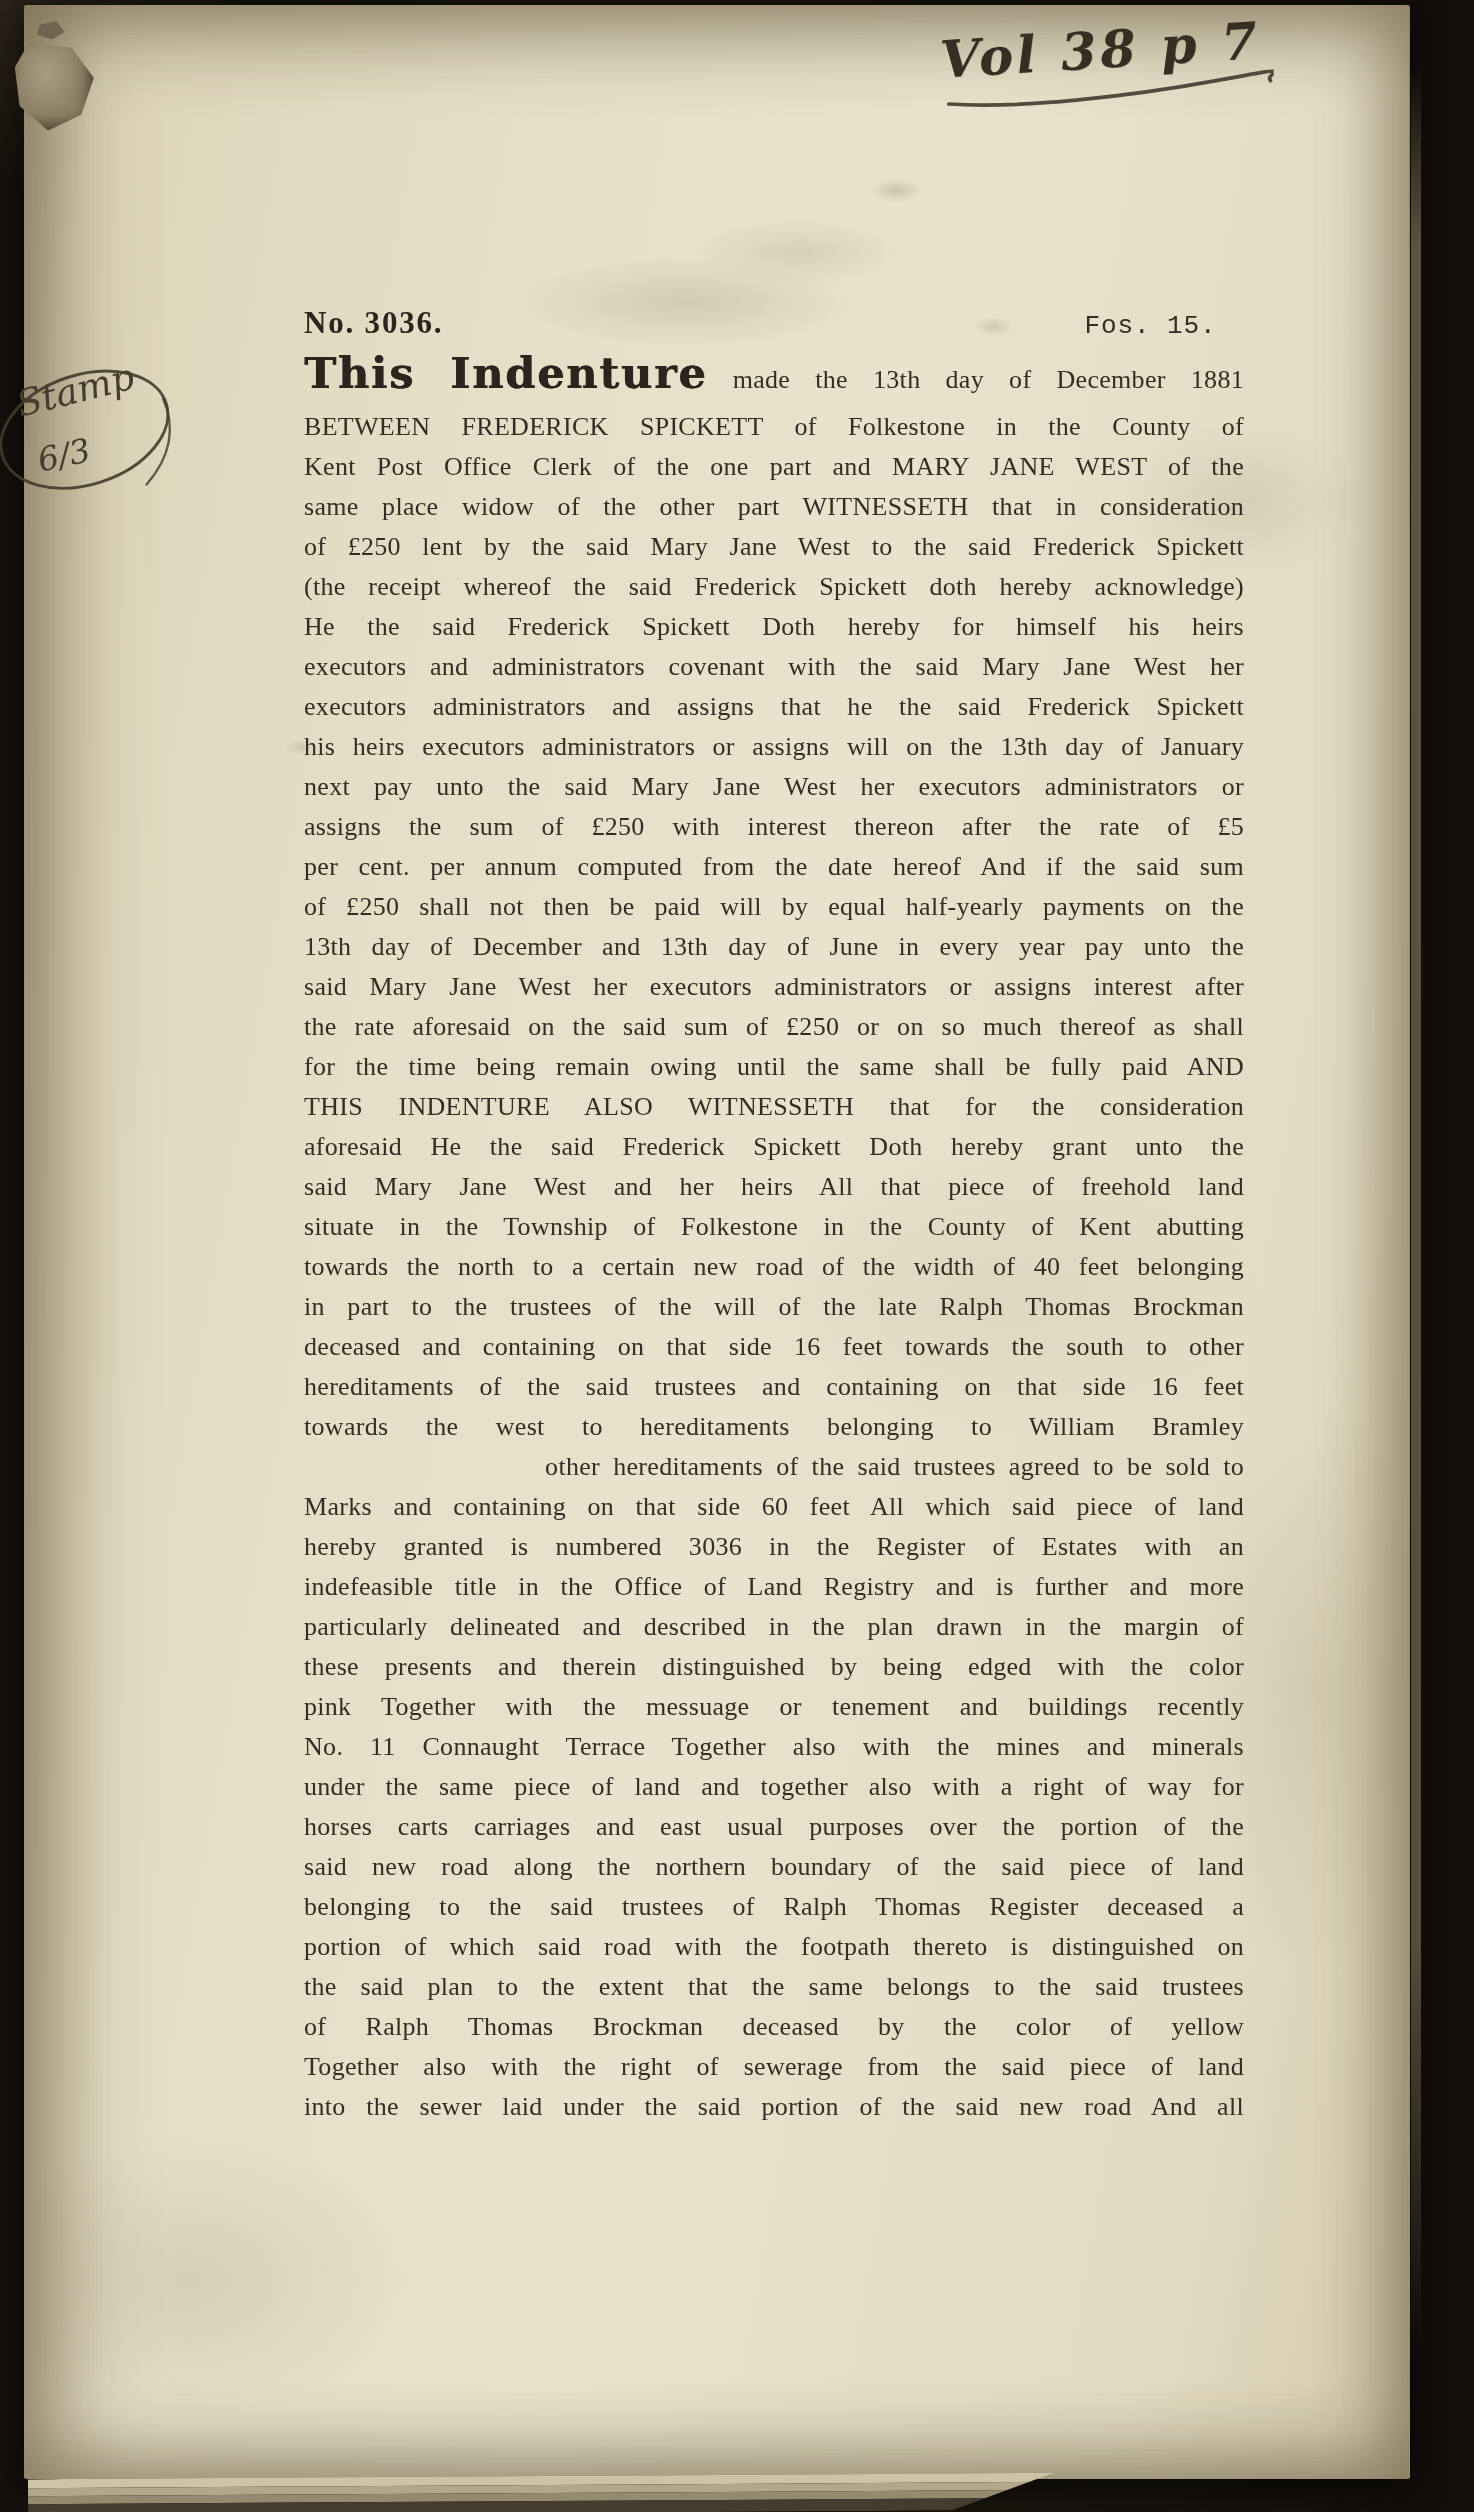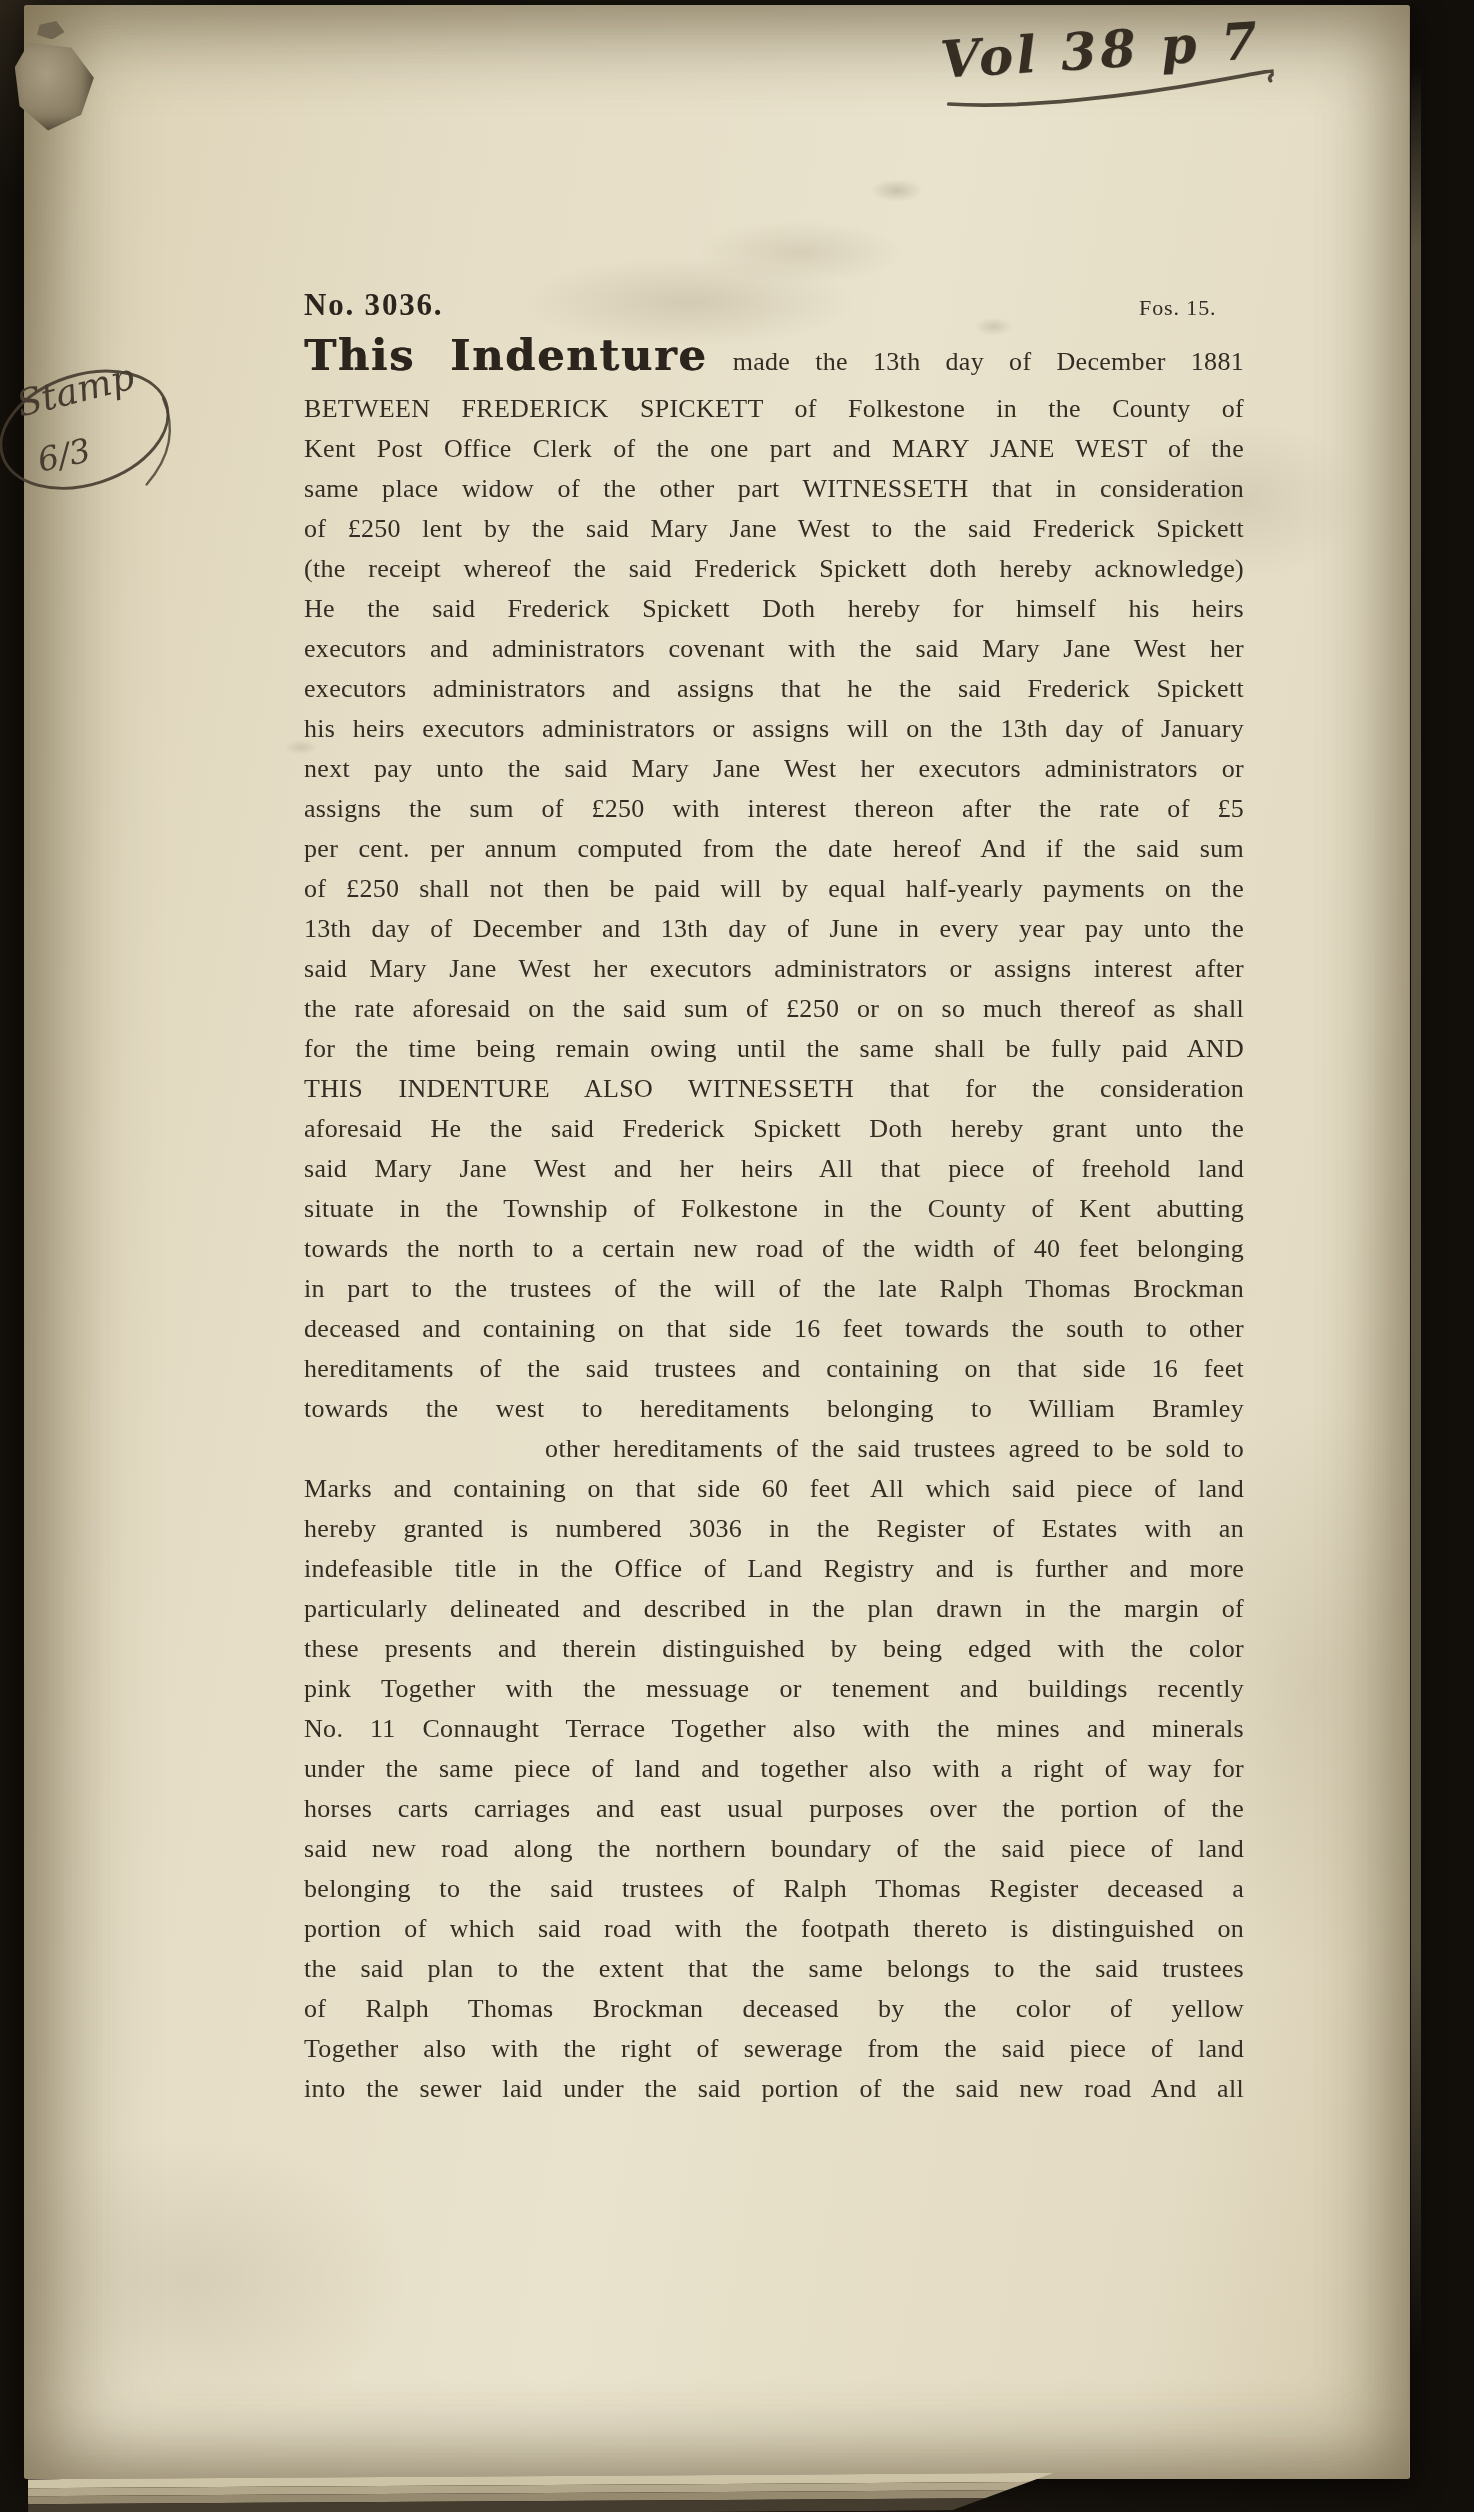--- a/index.html
+++ b/index.html
@@ -148,40 +148,41 @@
     font-family: "DejaVu Serif", "Liberation Serif", serif;
     font-style: italic;
     font-size: 36px;
     fill: #453b2e;
   }
 
   
   .text-column {
     position: absolute;
     left: 280px;
-    top: 282px;
+    top: 300px;
     width: 940px;
     color: #342d24;
   }
   .header-row {
     display: flex;
     justify-content: space-between;
     align-items: baseline;
     height: 42px;
   }
   .doc-number {
     font-weight: bold;
     font-size: 31px;
     letter-spacing: 1.8px;
     color: #2b251d;
   }
   .folio {
-    font-size: 22px;
+    font-size: 26px;
     letter-spacing: 0.9px;
     padding-right: 27.5px;
+    font-family: Liberation Mono, monospace;
   }
 
   .body-text {
   }
   .text-line {
     height: 40px;
     line-height: 40px;
     font-size: 26px;
     text-align: justify;
     text-align-last: justify;

